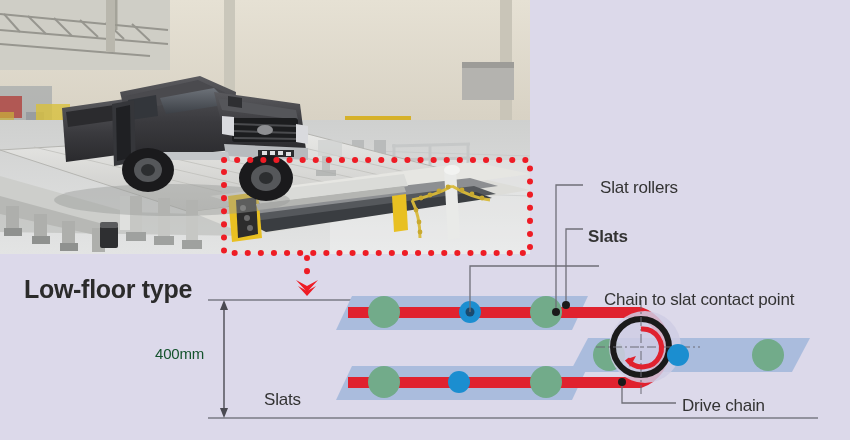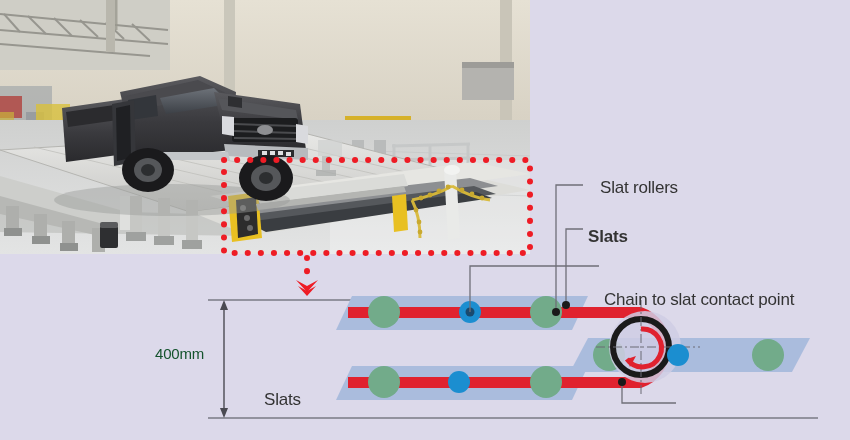--- a/index.html
+++ b/index.html
@@ -357,25 +357,27 @@
 
       <path d="M676,403 L622,403 L622,382"></path>
     </g>
     <g fill="#1a1a1a">
       <circle cx="556" cy="312" r="4"></circle>
       <circle cx="566" cy="305" r="4"></circle>
       <circle cx="622" cy="382" r="4"></circle>
     </g>
   </svg>
 
+  <div id="title" class="abs">Low-floor type</div>
 
   <div id="lbl-slat-rollers" class="abs lbl">Slat rollers</div>
 
   <div id="lbl-slats" class="abs lbl">Slats</div>
 
   <div id="lbl-contact" class="abs lbl">Chain to slat contact point</div>
 
+  <div id="lbl-drive-chain" class="abs lbl">Drive chain</div>
 
   <div id="lbl-dim" class="abs lbl">400mm</div>
 
   <div id="lbl-floor" class="abs lbl">Slats</div>
 
 </div>
 
 </body></html>

